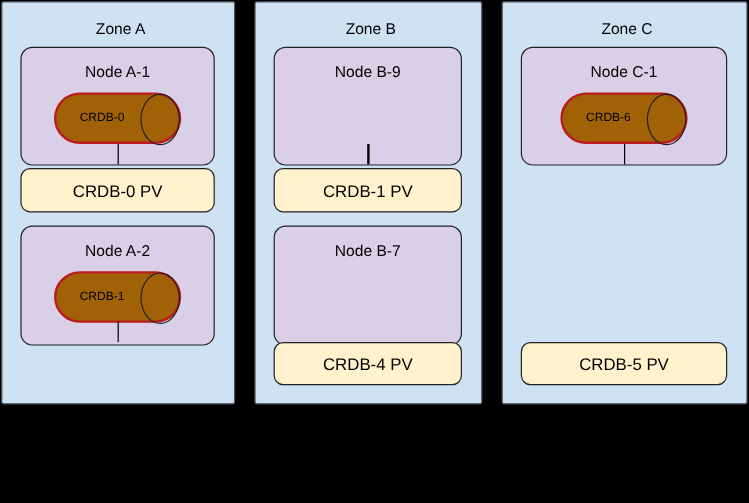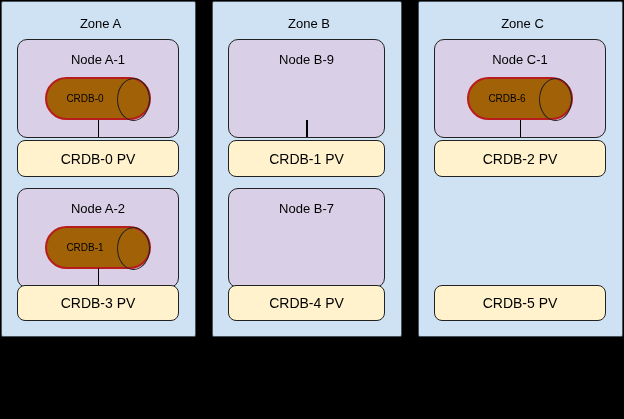--- a/index.html
+++ b/index.html
@@ -124,23 +124,20 @@
     </div>
 
     <div class="node node-2">
       <div class="node-title">Node A-2</div>
       <div class="cylinder">
         <div class="cylinder-cap"></div>
         <div class="cylinder-label">CRDB-1</div>
       </div>
     </div>
     <div class="link link-2"></div>
-    <div class="pv pv-2">
-      <span>CRDB-3 PV</span>
-    </div>
   </div>
 
   <div class="zone zone-b">
     <div class="zone-title">Zone B</div>
 
     <div class="node node-1">
       <div class="node-title">Node B-9</div>
     </div>
     <div class="link link-1"></div>
     <div class="pv pv-1">
@@ -159,22 +156,19 @@
     <div class="zone-title">Zone C</div>
 
     <div class="node node-1">
       <div class="node-title">Node C-1</div>
       <div class="cylinder">
         <div class="cylinder-cap"></div>
         <div class="cylinder-label">CRDB-6</div>
       </div>
     </div>
     <div class="link link-1"></div>
-    <div class="pv pv-1">
-      <span>CRDB-2 PV</span>
-    </div>
 
     <div class="pv pv-2">
       <span>CRDB-5 PV</span>
     </div>
   </div>
 
 </div>
 
 </body></html>

